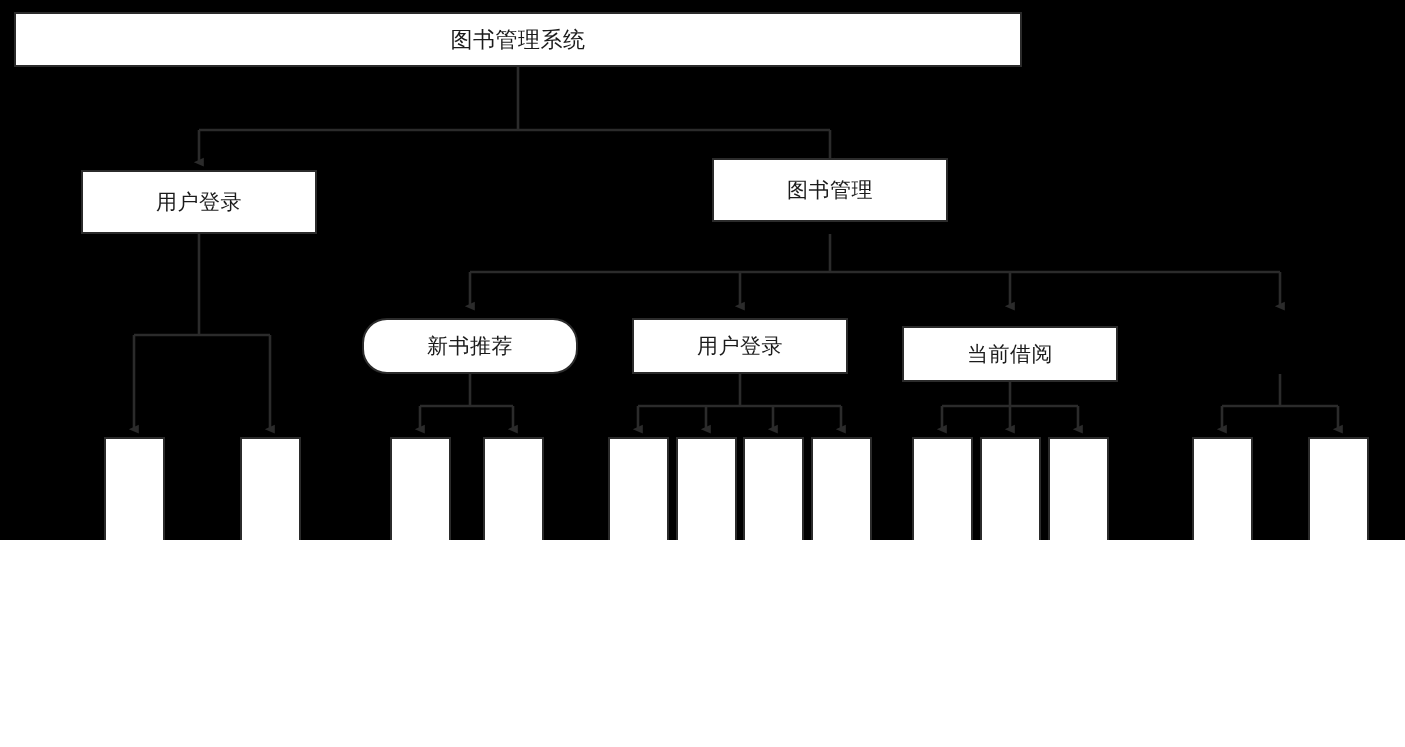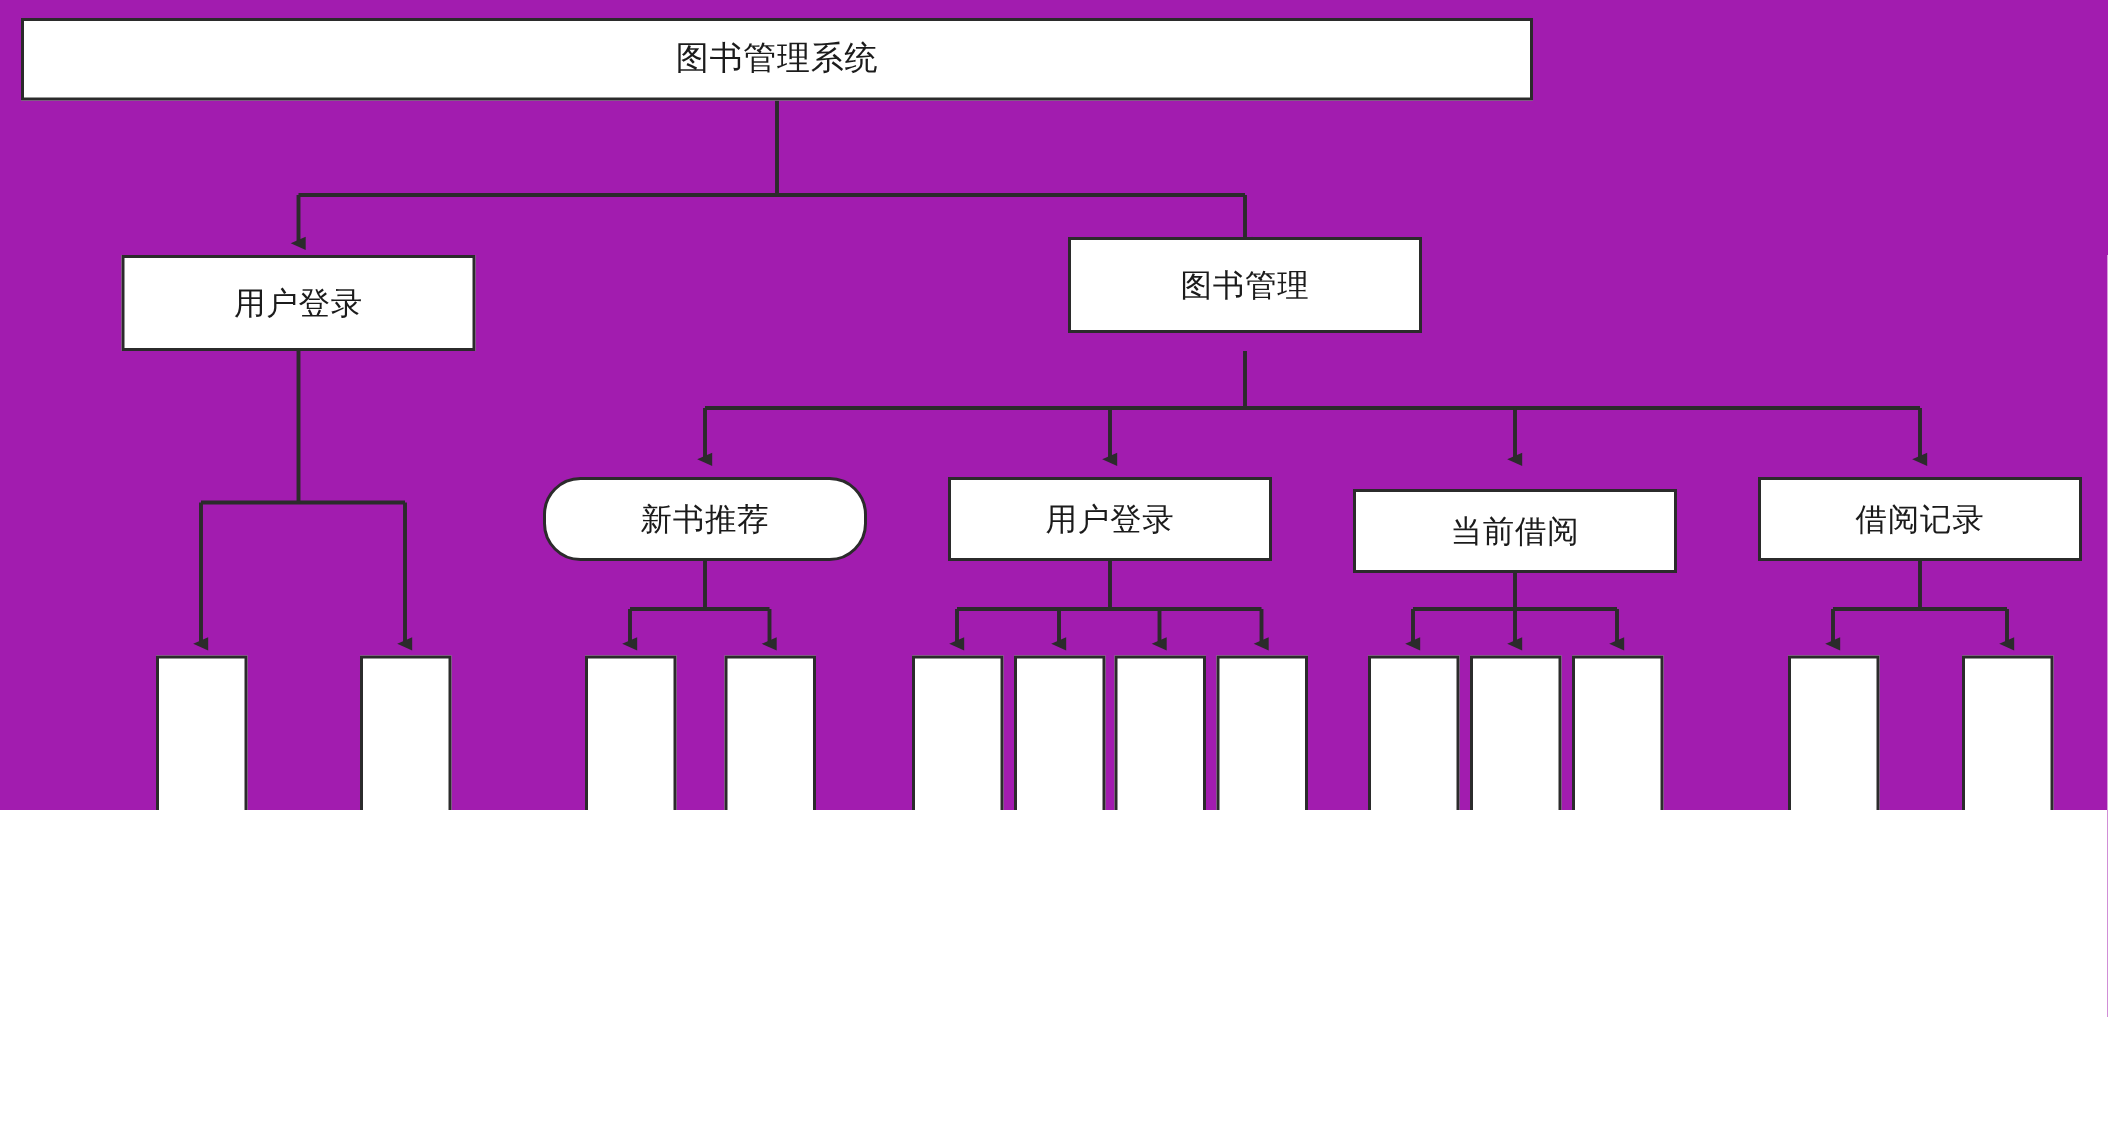--- a/index.html
+++ b/index.html
@@ -9,21 +9,21 @@
     background: #ffffff;
   }
   body {
     font-family: "DejaVu Sans", "Liberation Sans", sans-serif;
     color: #1b1b1b;
   }
   #canvas {
     position: relative;
     width: 1405px;
     height: 540px;
-    background: #a21caf;
+    background: #000000;
     overflow: hidden;
   }
   
   #connectors {
     position: absolute;
     left: 0;
     top: 0;
     width: 1405px;
     height: 747px;
     pointer-events: none;
@@ -155,23 +155,20 @@
   </div>
 
   <div class="node h" style="left:632px; top:318px; width:216px; height:56px;">
     <span class="node-label">用户登录</span>
   </div>
 
   <div class="node h" style="left:902px; top:326px; width:216px; height:56px;">
     <span class="node-label">当前借阅</span>
   </div>
 
-  <div class="node h" style="left:1172px; top:318px; width:216px; height:56px;">
-    <span class="node-label">借阅记录</span>
-  </div>
 
   <div class="node v" style="left:104px; top:437px; width:61px; height:298px;">
     <span class="node-label">用户登录</span>
   </div>
 
   <div class="node v" style="left:240px; top:437px; width:61px; height:298px;">
     <span class="node-label">注销登录</span>
   </div>
 
   <div class="node v" style="left:390px; top:437px; width:61px; height:298px;">

